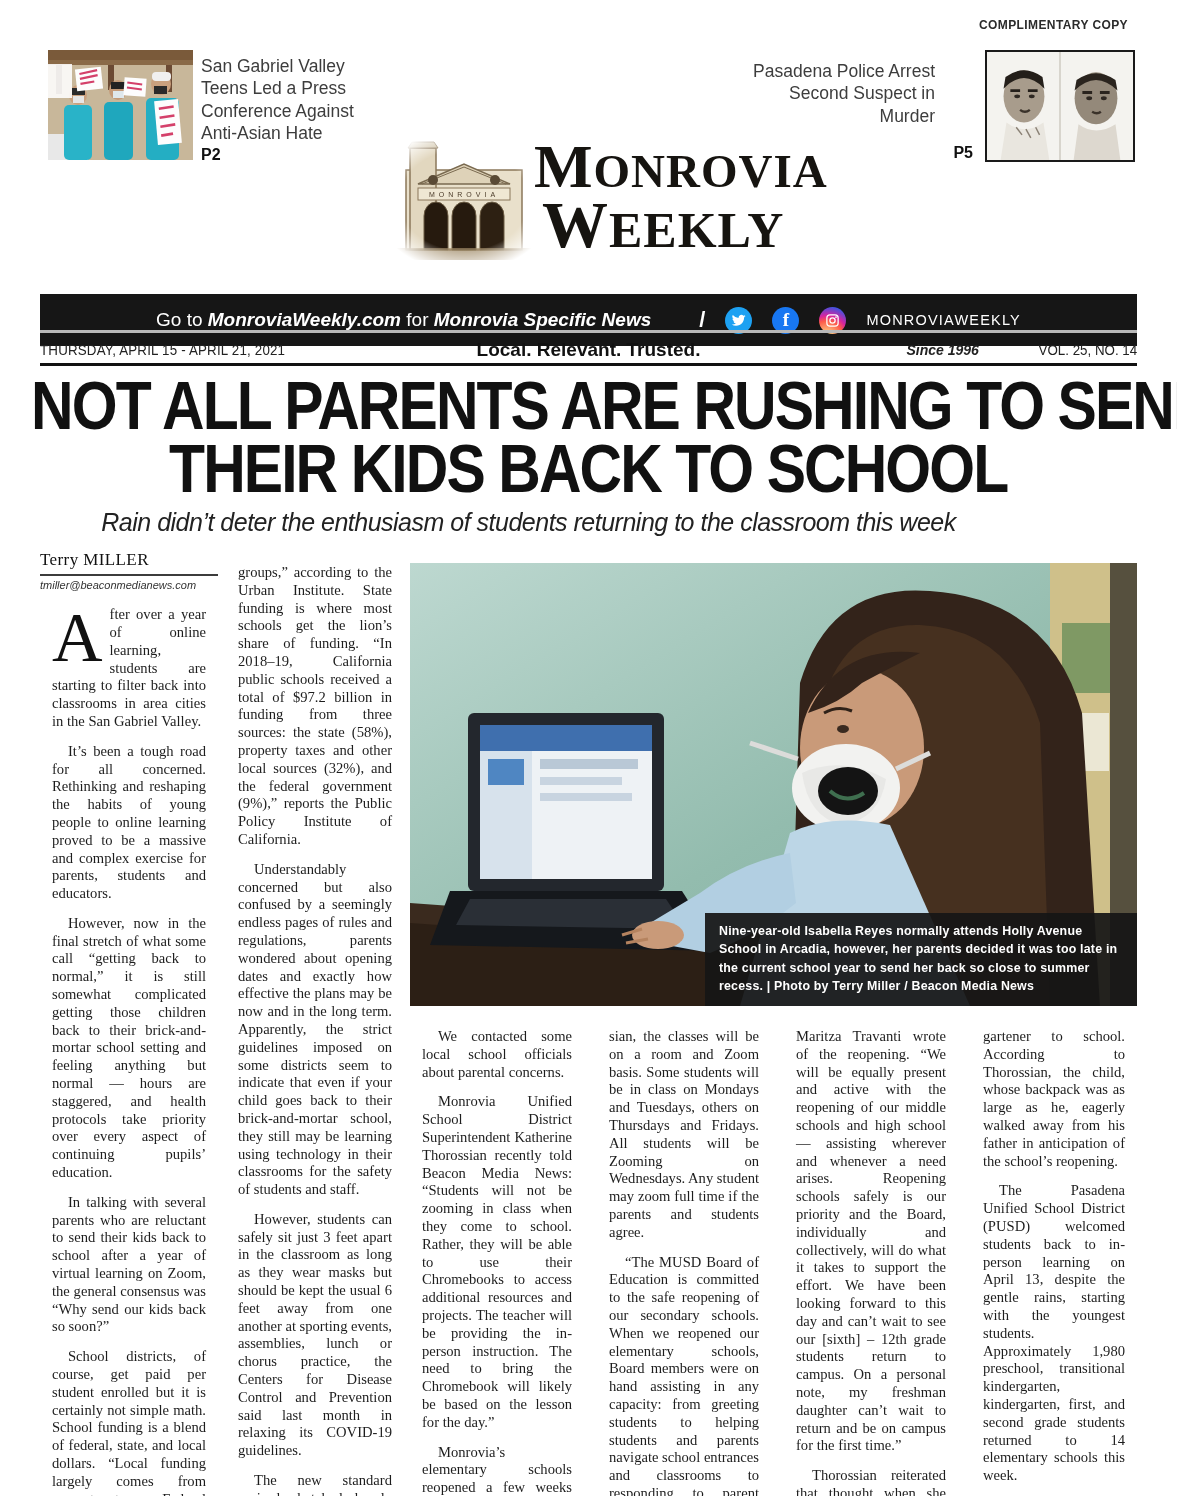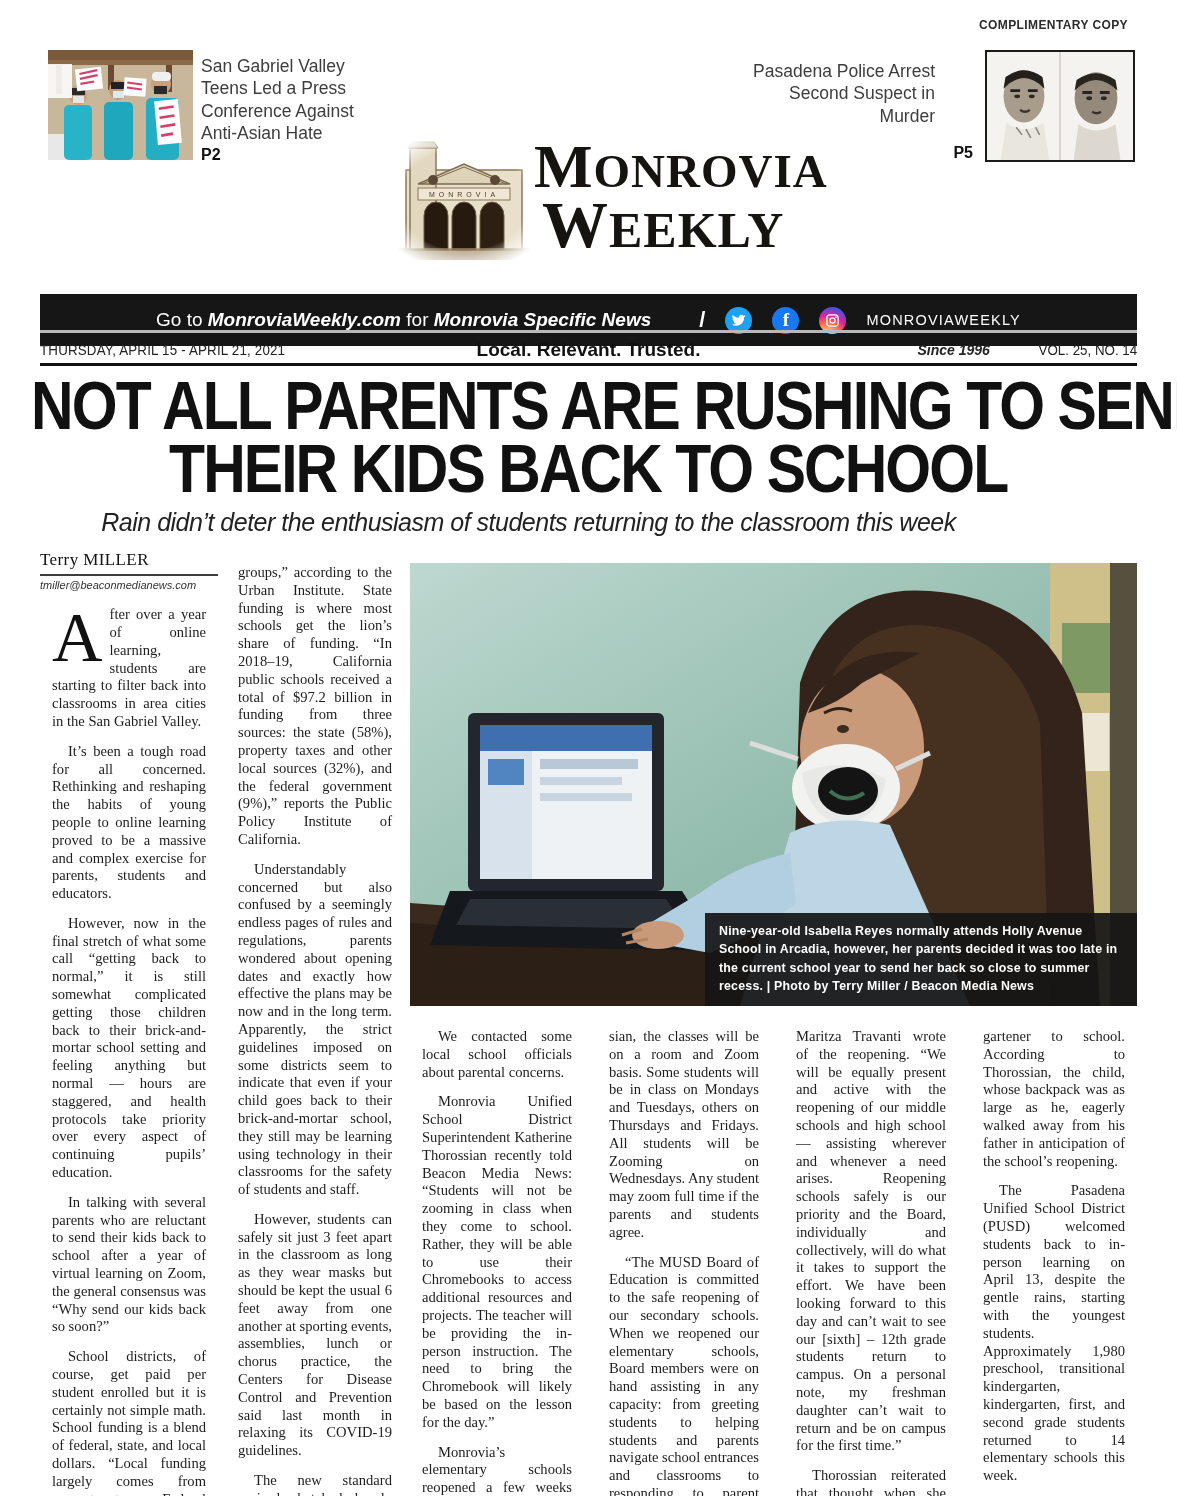--- a/index.html
+++ b/index.html
@@ -53,21 +53,21 @@
   .ig { background: radial-gradient(circle at 30% 110%, #fdf497 0%, #fd5949 45%, #d6249f 60%, #285aeb 90%); }
   .social-bar .handle { font-size: 14.5px; letter-spacing: 1.2px; font-weight: 500; }
   .rule-gray { position: absolute; left: 40px; top: 330px; width: 1097px; height: 3px; background: #b9b9b9; }
   
   .info-bar {
     position: absolute; left: 40px; top: 337px; width: 1097px; height: 29px;
     border-bottom: 3px solid #111; display: flex; align-items: center;
   }
   .info-date { width: 360px; font-size: 14.5px; letter-spacing: .2px; color: #222; transform: scaleX(.92); transform-origin: left; }
   .info-tag  { flex: 1; text-align: center; font-size: 19px; font-weight: bold; color: #111; }
-  .info-right { width: 360px; display: flex; justify-content: flex-end; gap: 40px; }
+  .info-right { width: 360px; display: flex; justify-content: flex-end; gap: 51px; }
   .info-since { font-size: 14px; font-style: italic; font-weight: bold; color: #222; }
   .info-vol { font-size: 14.5px; color: #222; transform: scaleX(.92); transform-origin: right; }
   
   .headline { position: absolute; left: 0; top: 370px; width: 1177px; text-align: center; color: #111; }
   .headline .hl-line { display: block; }
   .headline .hl-line span {
     display: inline-block; font-weight: bold; font-size: 62px; line-height: 1.02;
     letter-spacing: -2px; transform: scale(.95, 1.12); transform-origin: center top; white-space: nowrap;
   }
   .subhead {

